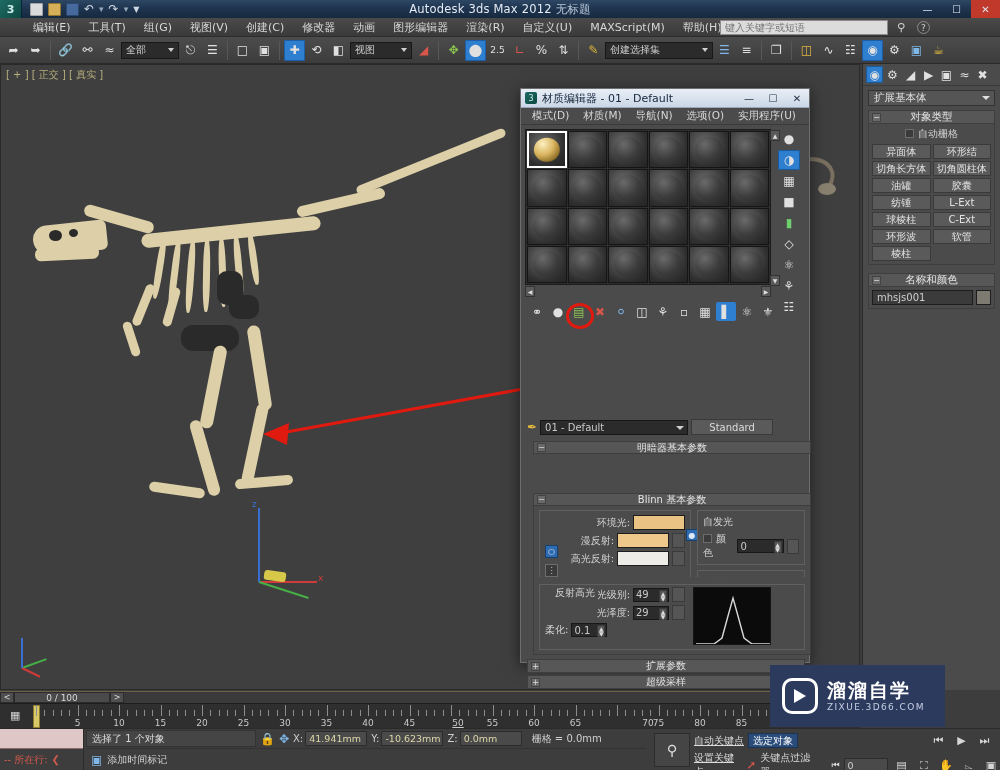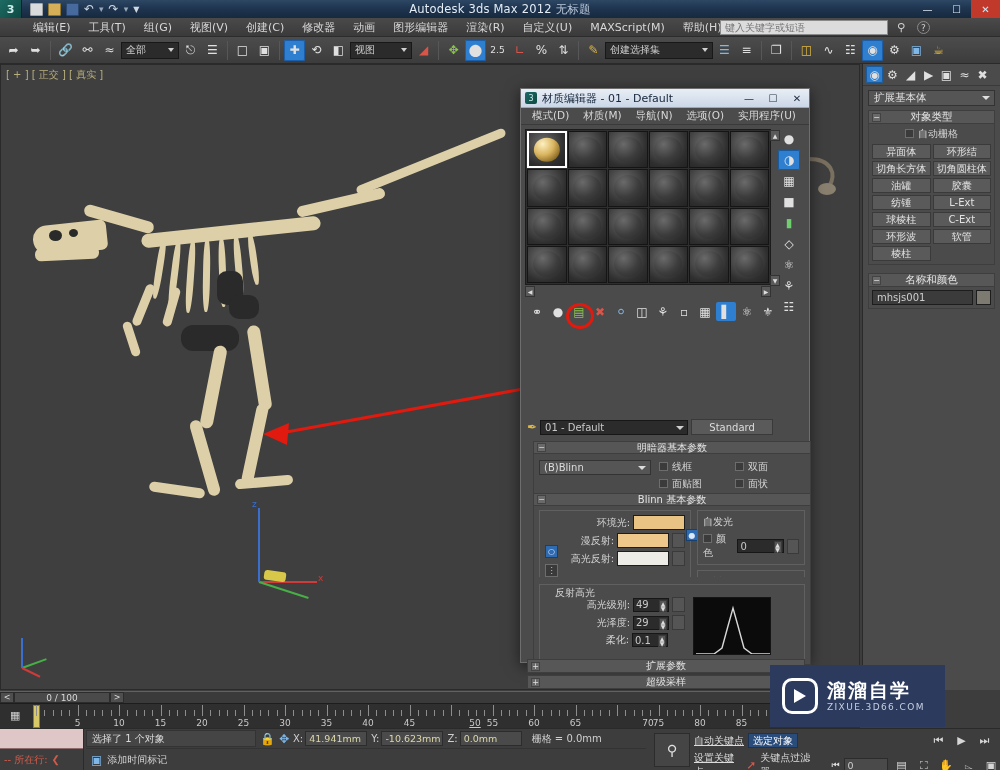--- a/index.html
+++ b/index.html
@@ -655,32 +655,20 @@
       <i class="cv"></i>
     </div>
     <div id="me-stdbtn">Standard</div>
   </div>
 
   <div class="roll" style="position:absolute;left:6px;top:352px;width:278px;">
     <div class="rhead">
       <span class="pm">−</span>
       <span>明暗器基本参数</span>
     </div>
-    <div class="rbody" style="display:flex;gap:8px;align-items:flex-start;">
-      <div class="dd" style="width:112px;margin-top:2px;">
-        <span>(B)Blinn</span>
-        <i class="cv"></i>
-      </div>
-      <div style="display:grid;grid-template-columns:70px 70px;gap:3px 6px;margin-top:2px;">
-        <span class="lbl"><i class="cbx"></i><span>线框</span></span>
-        <span class="lbl"><i class="cbx"></i><span>双面</span></span>
-        <span class="lbl"><i class="cbx"></i><span>面贴图</span></span>
-        <span class="lbl"><i class="cbx"></i><span>面状</span></span>
-      </div>
-    </div>
   </div>
 
   <div class="roll" style="position:absolute;left:6px;top:404px;width:278px;">
     <div class="rhead">
       <span class="pm">−</span>
       <span>Blinn 基本参数</span>
     </div>
     <div class="rbody" style="display:flex;gap:6px;">
 
       <div class="panelbox" style="width:152px;display:flex;gap:4px;">
@@ -728,40 +716,40 @@
             </div>
             <div class="mapbtn"></div>
           </div>
         </div>
       </div>
     </div>
   </div>
 
   <div class="roll" style="position:absolute;left:6px;top:488px;width:278px;">
     <div class="rbody" style="padding-top:7px;position:relative;">
-      <div class="panelbox" style="display:flex;gap:8px;padding-top:12px;">
+      <div class="panelbox" style="display:flex;gap:8px;padding-top:2px;">
         <span class="lbl" style="position:absolute;left:12px;top:1px;background:#4b4b4b;padding:0 3px;">反射高光</span>
         <div style="width:140px;">
           <div style="display:flex;align-items:center;justify-content:flex-end;gap:3px;margin-bottom:3px;">
             <span class="lbl">高光级别:</span>
             <div class="spin" style="width:36px;">
               <span>49</span>
               <i class="ar">▲<br>▼</i>
             </div>
             <div class="mapbtn"></div>
           </div>
           <div style="display:flex;align-items:center;justify-content:flex-end;gap:3px;margin-bottom:3px;">
             <span class="lbl">光泽度:</span>
             <div class="spin" style="width:36px;">
               <span>29</span>
               <i class="ar">▲<br>▼</i>
             </div>
             <div class="mapbtn"></div>
           </div>
-          <div style="display:flex;align-items:center;justify-content:flex-end;gap:3px;padding-right:17px;">
+          <div style="display:flex;align-items:center;justify-content:flex-start;gap:3px;padding-right:17px;">
             <span class="lbl">柔化:</span>
             <div class="spin" style="width:36px;">
               <span>0.1</span>
               <i class="ar">▲<br>▼</i>
             </div>
           </div>
         </div>
         <svg width="78" height="58" style="background:#0b0b0b;border:1px solid #151515;">
           <polyline points="2,56 20,56 28,50 34,28 39,10 44,28 50,50 58,56 76,56" fill="none" stroke="#d8d8d8" stroke-width="1.4"></polyline>
         </svg>
@@ -964,21 +952,21 @@
     <div class="tick" style="left: 849.4px; height: 6px;"></div>
     <div class="ticklbl" style="left: 77.5px;">5</div>
     <div class="ticklbl" style="left: 119px;">10</div>
     <div class="ticklbl" style="left: 160.5px;">15</div>
     <div class="ticklbl" style="left: 202px;">20</div>
     <div class="ticklbl" style="left: 243.5px;">25</div>
     <div class="ticklbl" style="left: 285px;">30</div>
     <div class="ticklbl" style="left: 326.5px;">35</div>
     <div class="ticklbl" style="left: 368px;">40</div>
     <div class="ticklbl" style="left: 409.5px;">45</div>
-    <div class="ticklbl" style="left: 475px; text-decoration: underline;">50</div>
+    <div class="ticklbl" style="left: 458px; text-decoration: underline;">50</div>
     <div class="ticklbl" style="left: 492.5px;">55</div>
     <div class="ticklbl" style="left: 534px;">60</div>
     <div class="ticklbl" style="left: 575.5px;">65</div>
     <div class="ticklbl" style="left: 648px;">70</div>
     <div class="ticklbl" style="left: 658.5px;">75</div>
     <div class="ticklbl" style="left: 700px;">80</div>
     <div class="ticklbl" style="left: 741.5px;">85</div>
     <div class="ticklbl" style="left: 783px;">90</div>
   </div>
 

